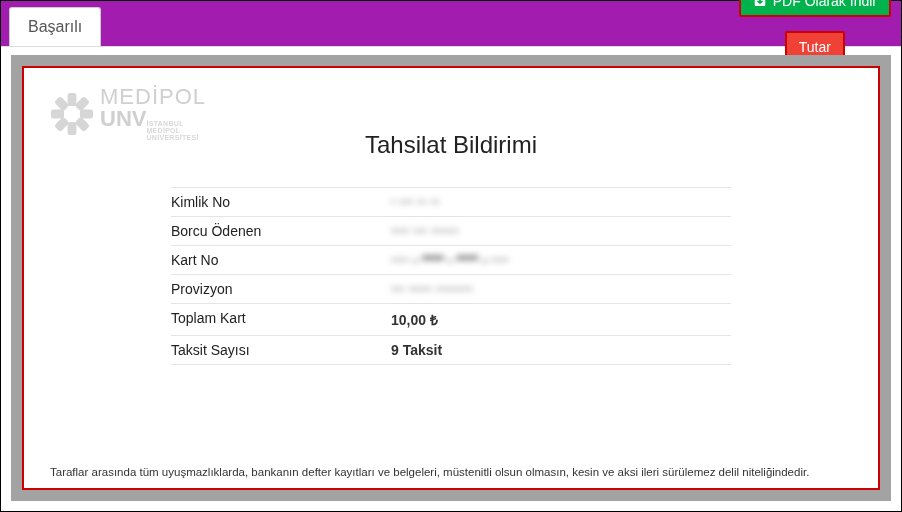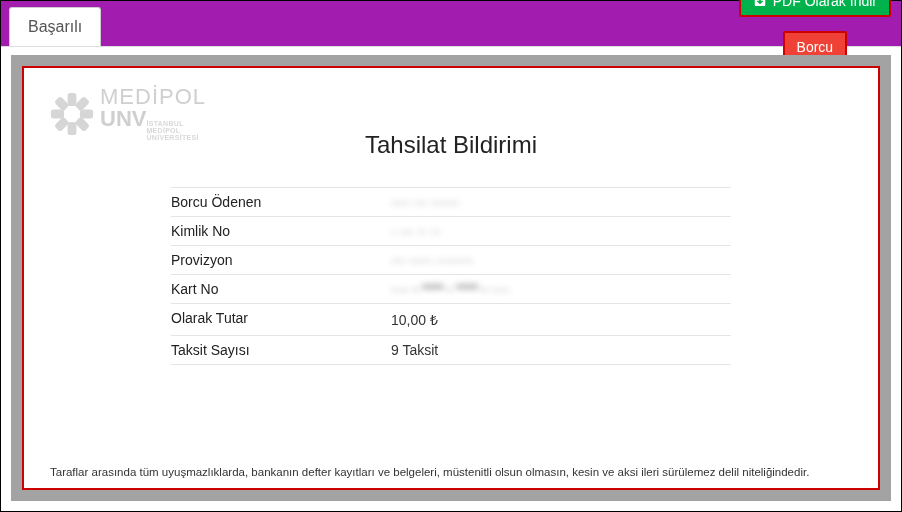--- a/index.html
+++ b/index.html
@@ -109,21 +109,21 @@
   }
   .row {
     display: flex;
     border-bottom: 1px solid #e4e4e4;
     padding: 6px 0;
     font-size: 14px;
     color: #333;
   }
   .row:first-child { border-top: 1px solid #e4e4e4; }
   .label { width: 220px; color: #222; }
-  .value { flex: 1; color: #333; filter: blur(3px); }
+  .value { flex: 1; color: #333; filter: blur(3px); font-weight: bold; }
   .value.clear { filter: none; }
 
   .footer-note {
     margin-top: auto;
     font-size: 11.5px;
     color: #333;
     padding-top: 10px;
   }
 </style>
 </head>
@@ -138,21 +138,21 @@
     <div class="header-buttons">
       <div class="btn btn-green">
         <span>
           <svg viewBox="0 0 384 512">
               <path d="M224 136V0H24C10.7 0 0 10.7 0 24v464c0 13.3 10.7 24 24 24h336c13.3 0 24-10.7 24-24V160H248c-13.2 0-24-10.8-24-24zm76.45 211.36l-96.42 95.7c-6.65 6.61-17.39 6.61-24.04 0l-96.42-95.7C73.42 337.29 80.54 320 94.82 320H160v-80c0-8.84 7.16-16 16-16h32c8.84 0 16 7.16 16 16v80h65.18c14.28 0 21.4 17.29 11.27 27.36zM377 105L279.1 7c-4.5-4.5-10.6-7-17-7H256v128h128v-6.1c0-6.3-2.5-12.4-7-16.9z"></path>
             </svg>
         </span>
         <span>PDF Olarak İndir</span>
       </div>
       <div class="btn btn-red">
-        <span>Borcu</span>
+        <span>Tutar</span>
       </div>
     </div>
   </div>
 
   <div class="green-panel">
     <div class="inner-panel">
 
       <div class="logo-row">
         <div class="logo">
           <span class="logo-mark">
@@ -182,37 +182,37 @@
               </span>
             </span>
           </span>
         </div>
       </div>
 
       <div class="title">Tahsilat Bildirimi</div>
 
       <div class="details">
           <div class="row">
+            <div class="label">Kimlik No</div>
+            <div class="value">·  ··· ··  ··</div>
+          </div>
+          <div class="row">
             <div class="label">Borcu Ödenen</div>
             <div class="value">····  ··· ······</div>
           </div>
           <div class="row">
-            <div class="label">Kimlik No</div>
-            <div class="value">·  ··· ··  ··</div>
+            <div class="label">Kart No</div>
+            <div class="value">···· - **** - **** - ····</div>
           </div>
           <div class="row">
             <div class="label">Provizyon</div>
             <div class="value">···  ·····  ········</div>
           </div>
           <div class="row">
-            <div class="label">Kart No</div>
-            <div class="value">···· - **** - **** - ····</div>
-          </div>
-          <div class="row">
-            <div class="label">Olarak Tutar</div>
+            <div class="label">Toplam Kart</div>
             <div class="value clear">10,00 ₺</div>
           </div>
           <div class="row">
             <div class="label">Taksit Sayısı</div>
             <div class="value clear">9 Taksit</div>
           </div>
         </div>
 
       <div class="footer-note">Taraflar arasında tüm uyuşmazlıklarda, bankanın defter kayıtları ve belgeleri, müstenitli olsun olmasın, kesin ve aksi ileri sürülemez delil niteliğindedir.</div>
 

